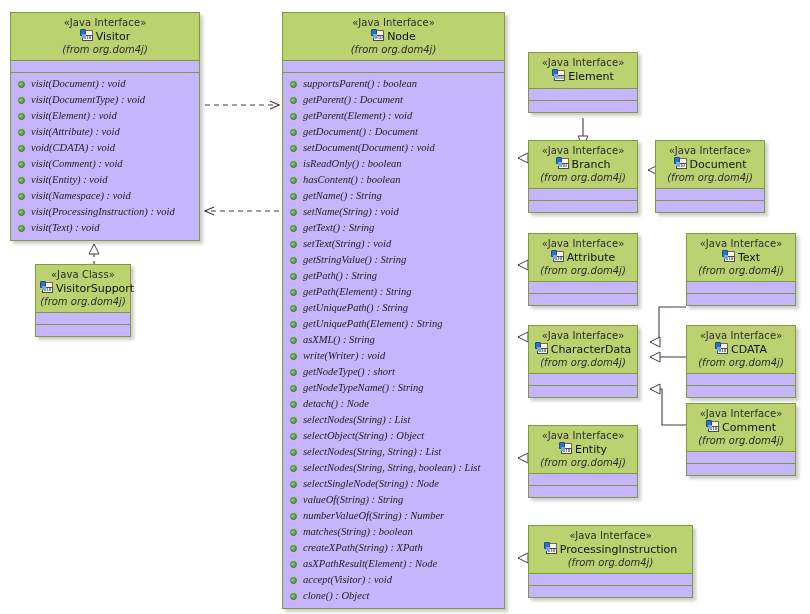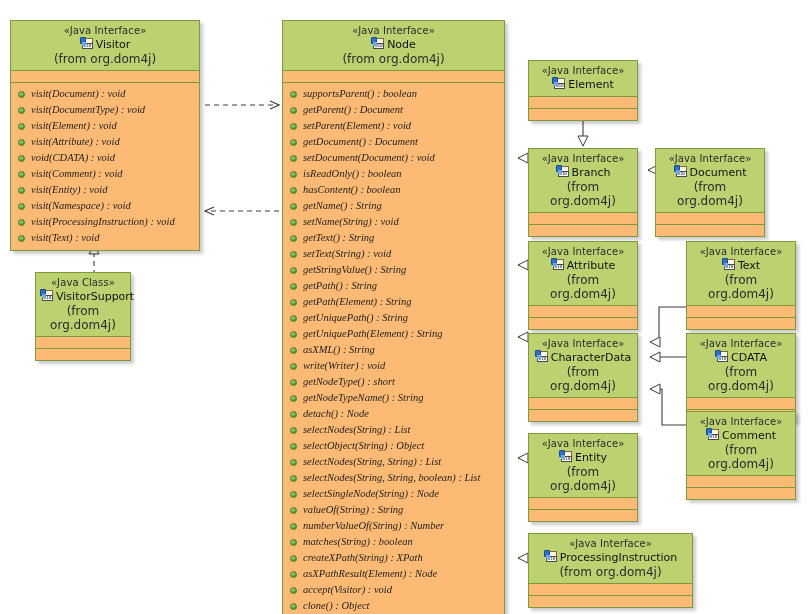--- a/index.html
+++ b/index.html
@@ -14,40 +14,39 @@
   #canvas{position:absolute;left:0;top:0;width:810px;height:614px;}
 
   
   #wires{position:absolute;left:0;top:0;width:810px;height:614px;}
 
   
   .uml{
     position:absolute;
     box-sizing:border-box;
     border:1px solid #7f9a3c;
-    background:#fdba74;
+    background:#c4b5fd;
     box-shadow:3px 3px 3px rgba(0,0,0,0.20);
     z-index:2;
-    margin-top:8px;
   }
   .uml .head{
     background:#bcd271;
     border-bottom:1px solid #7f9a3c;
     text-align:center;
     padding:4px 4px 4px 4px;
     line-height:1.18;
   }
   .stereo{
     font-size:10px;color:#2b2b2b;display:block;letter-spacing:0.1px;
   }
   .namerow{
     display:block;font-size:11px;font-weight:normal;color:#111;
     white-space:nowrap;
   }
-  .pkg{display:block;font-size:12px;color:#2b2b2b;}
+  .pkg{display:block;font-size:10px;color:#2b2b2b;font-style:italic;}
   .seg{
     border-bottom:1px solid #7f9a3c;
     height:11px;
   }
   .seg.last{border-bottom:none;}
   .ops{padding:3px 0 4px 0;}
   .op{
     font-size:10.5px;font-style:italic;color:#1d1d1d;
     white-space:nowrap;line-height:16px;height:16px;
     padding-left:20px;position:relative;font-family:Liberation Serif, serif;
@@ -214,21 +213,21 @@
         <span class="ifc-icon">
           <span class="page"></span><span class="bits">010</span><span class="plug"></span>
         </span><span>Node</span>
       </span>
       <span class="pkg">(from org.dom4j)</span>
     </div>
     <div class="seg"></div>
     <div class="ops last">
         <div class="op"><span class="bullet"></span><span>supportsParent() : boolean</span></div>
         <div class="op"><span class="bullet"></span><span>getParent() : Document</span></div>
-        <div class="op"><span class="bullet"></span><span>setParent(Element) : void</span></div>
+        <div class="op"><span class="bullet"></span><span>getParent(Element) : void</span></div>
         <div class="op"><span class="bullet"></span><span>getDocument() : Document</span></div>
         <div class="op"><span class="bullet"></span><span>setDocument(Document) : void</span></div>
         <div class="op"><span class="bullet"></span><span>isReadOnly() : boolean</span></div>
         <div class="op"><span class="bullet"></span><span>hasContent() : boolean</span></div>
         <div class="op"><span class="bullet"></span><span>getName() : String</span></div>
         <div class="op"><span class="bullet"></span><span>setName(String) : void</span></div>
         <div class="op"><span class="bullet"></span><span>getText() : String</span></div>
         <div class="op"><span class="bullet"></span><span>setText(String) : void</span></div>
         <div class="op"><span class="bullet"></span><span>getStringValue() : String</span></div>
         <div class="op"><span class="bullet"></span><span>getPath() : String</span></div>

